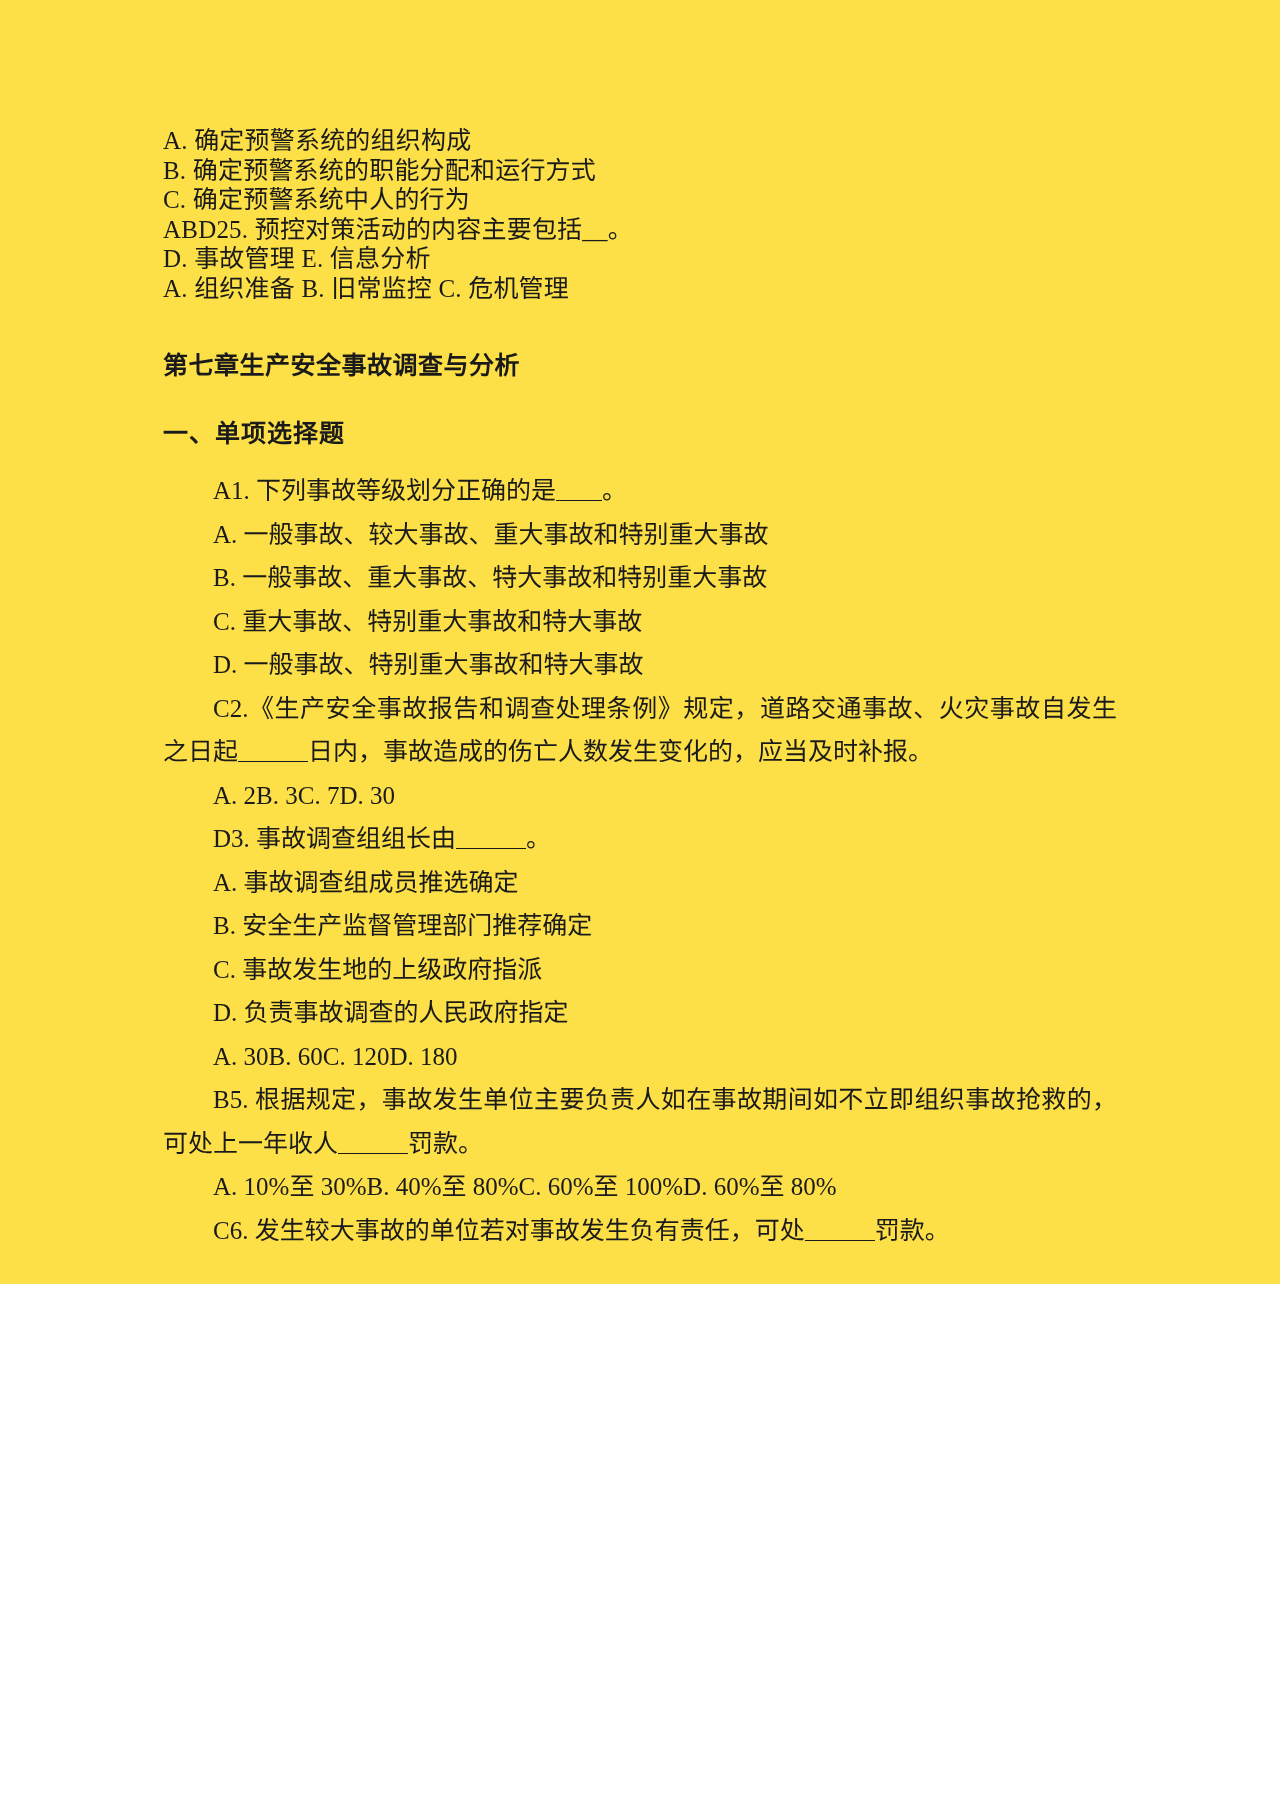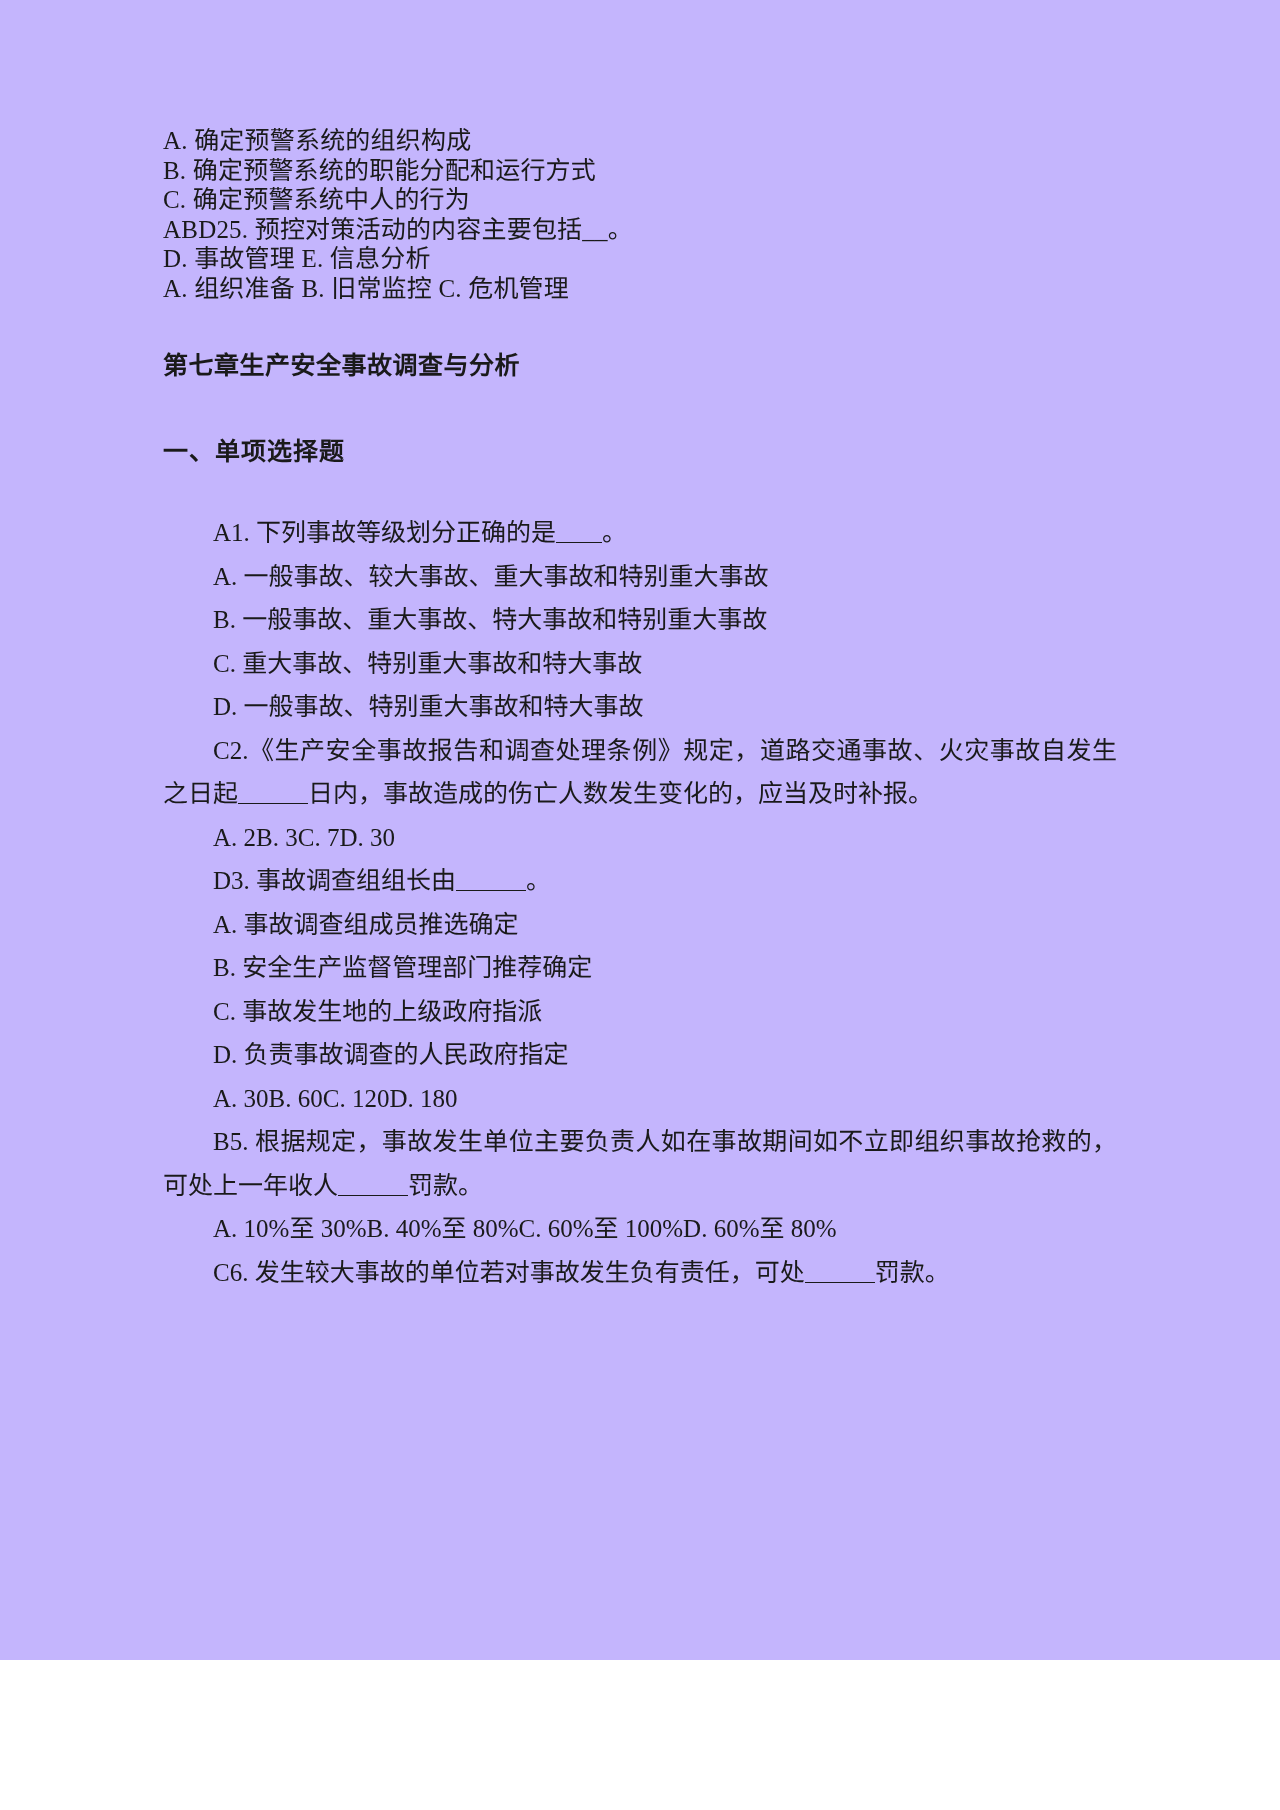--- a/index.html
+++ b/index.html
@@ -4,23 +4,23 @@
 <title>第七章生产安全事故调查与分析</title>
 <style>
   html, body {
     margin: 0;
     padding: 0;
     background: #ffffff;
   }
   .page {
     position: relative;
     width: 1280px;
-    height: 1660px;
+    height: 1284px;
     margin: 0 auto;
-    background: #c4b5fd;
+    background: #fde047;
     box-sizing: border-box;
     font-family: "Liberation Serif", "DejaVu Serif", serif;
     color: #1a1a1a;
     overflow: hidden;
   }
   .content {
     position: absolute;
     left: 163px;
     top: 126px;
     width: 954px;
@@ -39,29 +39,29 @@
   
   .chapter-title {
     margin-top: 42px;
     font-size: 25px;
     font-weight: bold;
     letter-spacing: 0.5px;
   }
 
   
   .section-title {
-    margin-top: 50px;
+    margin-top: 32px;
     font-size: 25px;
     font-weight: bold;
     letter-spacing: 1px;
   }
 
   
   .qbody {
-    margin-top: 44px;
+    margin-top: 20px;
     font-size: 25px;
     line-height: 43.5px;
     text-align: justify;
     text-justify: inter-ideograph;
   }
   .qbody p {
     margin: 0;
     text-indent: 50px;
   }
   .fillblank {

